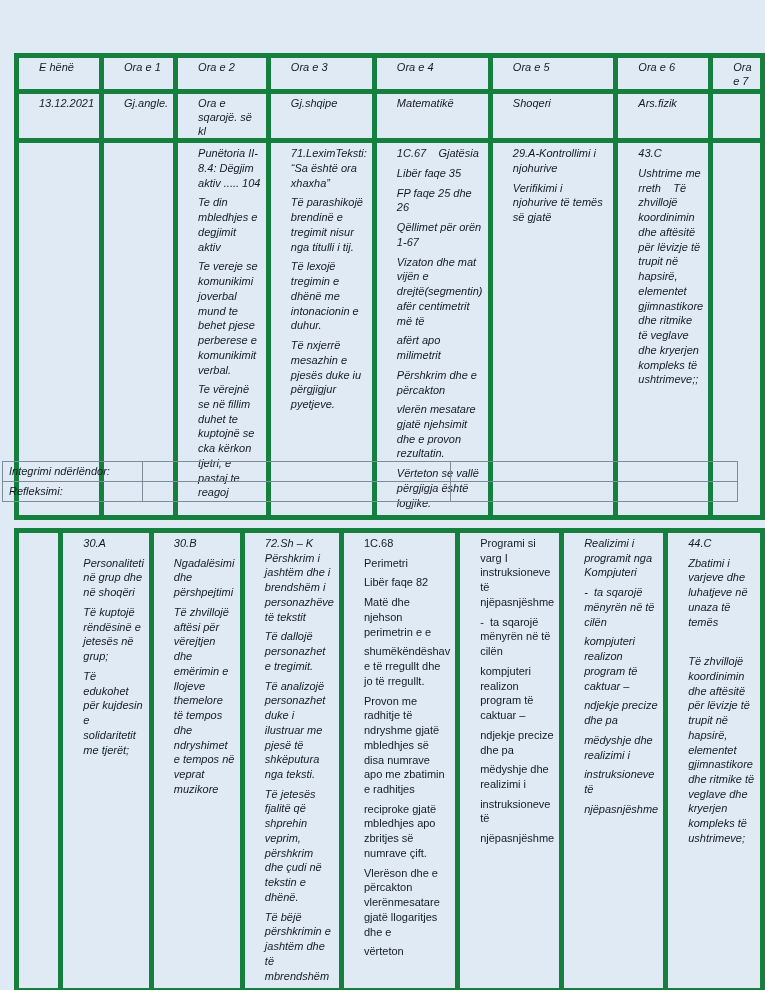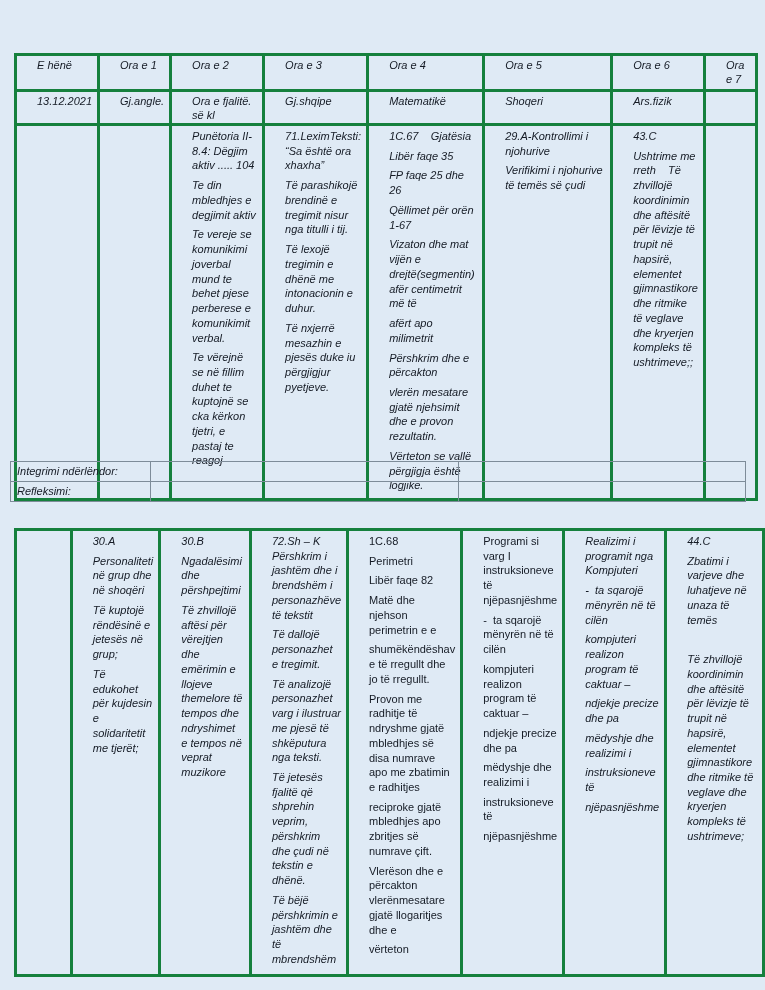--- a/index.html
+++ b/index.html
@@ -12,21 +12,21 @@
   .page { position: relative; width: 765px; height: 990px; }
 
   table.plan {
     position: absolute;
     border-collapse: collapse;
     table-layout: fixed;
     font-size: 11px;
     font-style: italic;
   }
   table.plan td {
-    border: 3px solid #15803d;
+    border: 5px solid #15803d;
     vertical-align: top;
     padding: 3px 5px 0 20px;
     overflow: hidden;
     word-wrap: break-word;
   }
   tr.hdr td, tr.subj td { line-height: 1.25; }
   tr.hdr { height: 36px; }
   tr.subj { height: 34px; margin-left: 48px; }
   tr.content { height: 336px; }
   .t2 tr.hdr { height: 16px; }
@@ -48,21 +48,21 @@
   table.ftr td {
     border: 1px solid #7e8c99;
     vertical-align: top;
     padding: 2px 5px 1px 6px;
     line-height: 1.3;
     overflow: hidden;
   }
   table.ftr tr { height: 20px; }
 
   .t-monday  { left: 14px; top: 53px; }
-  .t-mfooter { left: 10px; top: 461px; padding-left: 41px; }
+  .t-mfooter { left: 2px; top: 461px; padding-left: 41px; }
   .t-tuesday { left: 14px; top: 528px; }
 </style>
 </head>
 <body>
 
 <div class="page">
 
   <table class="plan t-monday">
     <colgroup>
       <col style="width:72px">
@@ -81,21 +81,21 @@
       <td>Ora e 2</td>
       <td>Ora e 3</td>
       <td>Ora e 4</td>
       <td>Ora e 5</td>
       <td>Ora e 6</td>
       <td>Ora e 7</td>
     </tr>
     <tr class="subj">
       <td>13.12.2021</td>
       <td>Gj.angle.</td>
-      <td>Ora e fjalitë. së kl</td>
+      <td>Ora e sqarojë. së kl</td>
       <td>Gj.shqipe</td>
       <td>Matematikë</td>
       <td>Shoqeri</td>
       <td>Ars.fizik</td>
       <td></td>
     </tr>
     <tr class="content">
       <td></td>
       <td></td>
       <td>
@@ -116,21 +116,21 @@
             <p class="para">FP faqe 25 dhe 26</p>
             <p class="para">Qëllimet për orën 1-67</p>
             <p class="para">Vizaton dhe mat vijën e drejtë(segmentin) afër centimetrit më të</p>
             <p class="para">afërt apo milimetrit</p>
             <p class="para">Përshkrim dhe e përcakton</p>
             <p class="para">vlerën mesatare gjatë njehsimit dhe e provon rezultatin.</p>
             <p class="para">Vërteton se vallë përgjigja është logjike.</p>
           </td>
       <td>
             <p class="para">29.A-Kontrollimi i njohurive</p>
-            <p class="para">Verifikimi i njohurive të temës së çudi</p>
+            <p class="para">Verifikimi i njohurive të temës së gjatë</p>
           </td>
       <td>
             <p class="para">43.C</p>
             <p class="para">Ushtrime me rreth&nbsp;&nbsp;&nbsp; Të zhvillojë koordinimin dhe aftësitë për lëvizje të trupit në hapsirë, elementet gjimnastikore dhe ritmike të veglave dhe kryerjen kompleks të ushtrimeve;;</p>
           </td>
       <td class="open-right"></td>
     </tr>
   </tbody>
     </table>
 
@@ -175,21 +175,21 @@
             <p class="para">Të edukohet për kujdesin e solidaritetit me tjerët;</p>
           </td>
       <td>
             <p class="para">30.B</p>
             <p class="para">Ngadalësimi dhe përshpejtimi</p>
             <p class="para">Të zhvillojë aftësi për vërejtjen dhe emërimin e llojeve themelore të tempos dhe ndryshimet e tempos në veprat muzikore</p>
           </td>
       <td>
             <p class="para">72.Sh – K Përshkrim i jashtëm dhe i brendshëm i personazhëve të tekstit</p>
             <p class="para">Të dallojë personazhet e tregimit.</p>
-            <p class="para">Të analizojë personazhet varg i ilustruar me pjesë të shkëputura nga teksti.</p>
+            <p class="para">Të analizojë personazhet duke i ilustruar me pjesë të shkëputura nga teksti.</p>
             <p class="para">Të jetesës fjalitë që shprehin veprim, përshkrim dhe çudi në tekstin e dhënë.</p>
             <p class="para">Të bëjë përshkrimin e jashtëm dhe të mbrendshëm</p>
           </td>
       <td class="roman">
             <p class="para">1C.68</p>
             <p class="para">Perimetri</p>
             <p class="para">Libër faqe 82</p>
             <p class="para">Matë dhe njehson perimetrin e e</p>
             <p class="para">shumëkëndëshav e të rregullt dhe jo të rregullt.</p>
             <p class="para">Provon me radhitje të ndryshme gjatë mbledhjes së disa numrave apo me zbatimin e radhitjes</p>

